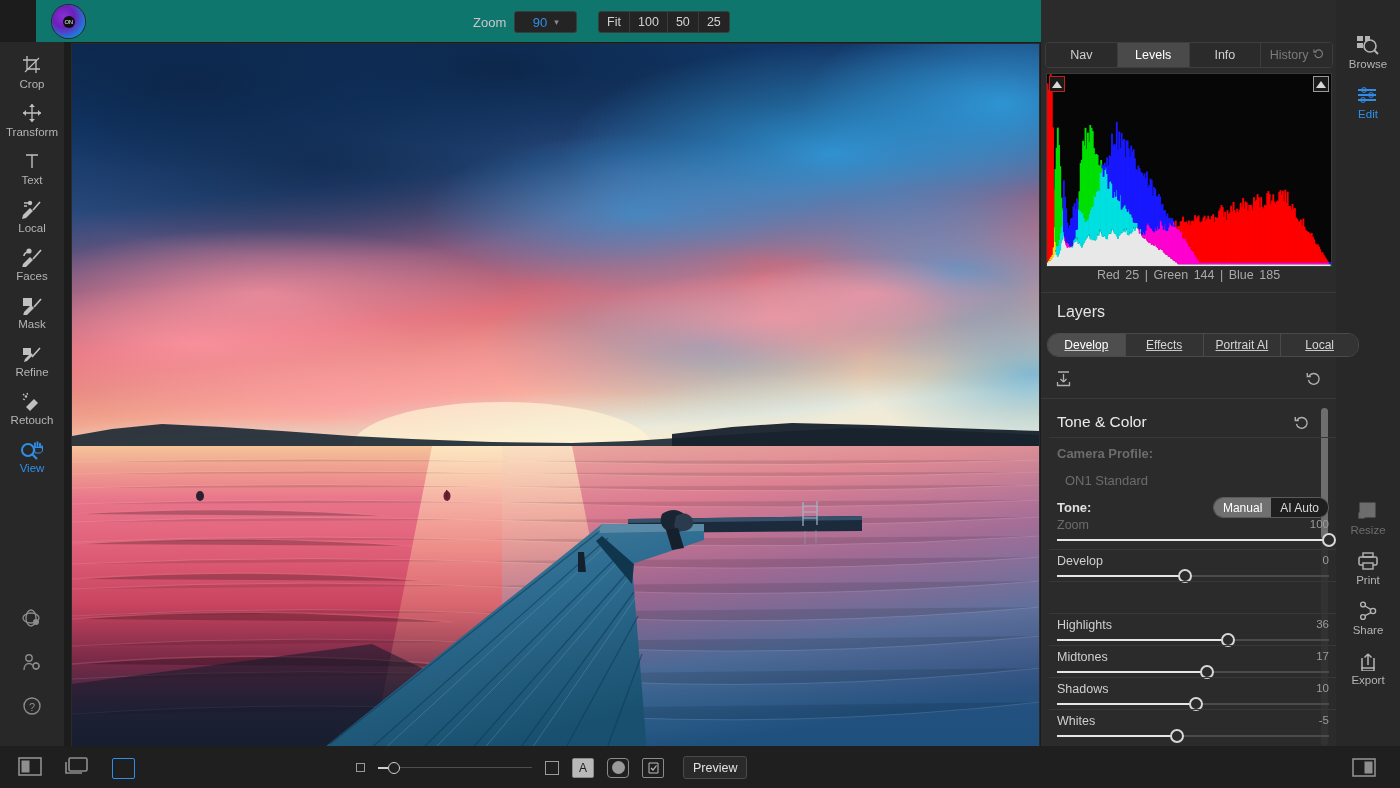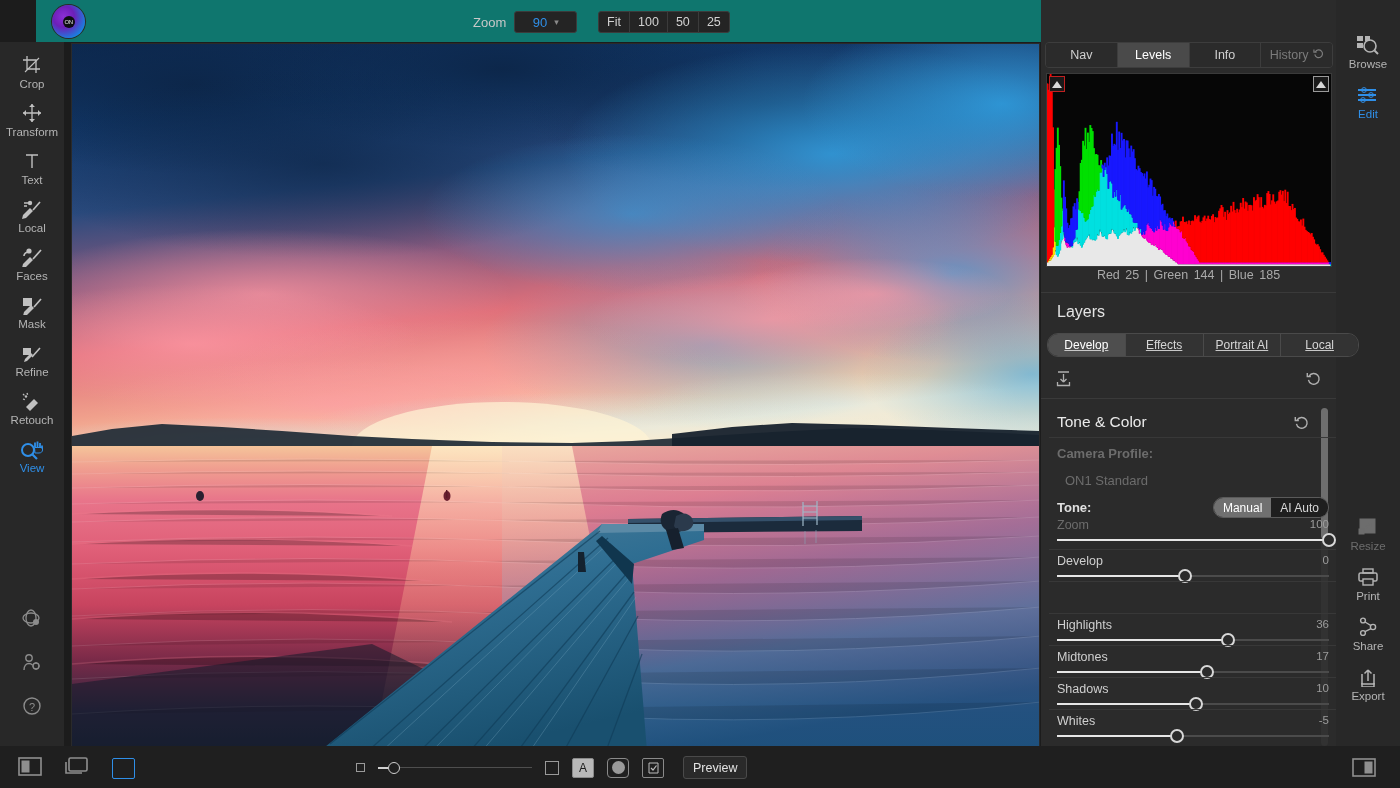--- a/index.html
+++ b/index.html
@@ -38,21 +38,21 @@
   .tool .ic{ height:22px; display:flex; align-items:center; justify-content:center; }
   .tool .lb{ font-size:11.5px; color:#b4b4b4; }
   .tool.active .lb{ color:#2f8fe8; }
   .tool.active .ic svg *{ stroke:#2f8fe8 !important; fill:none; }
   #leftbottom{ position:absolute; left:0; bottom:18px; width:64px; }
   #leftbottom .tool{ padding:11px 0; }
 
   
   #rightrail{ position:absolute; right:0; top:0; width:64px; height:746px; background:#282828; }
   #rrtop{ position:absolute; top:26px; left:0; width:64px; }
-  #rrbot{ position:absolute; bottom:38px; left:0; width:64px; }
+  #rrbot{ position:absolute; bottom:54px; left:0; width:64px; }
   #rrtop .tool, #rrbot .tool{ padding:8px 0 6px; }
   .tool.dim .lb{ color:#6d6d6d; }
   .tool.dim .ic svg *{ stroke:#6d6d6d !important; }
 
   
   #canvaswrap{ position:absolute; left:64px; top:42px; width:976px; height:704px; background:#1c1c1c; }
   #photo{ position:absolute; left:7px; top:1px; width:969px; height:707px; overflow:hidden;
     border:1px solid #2a2a2a; }
   #photo svg{ display:block; }
 

